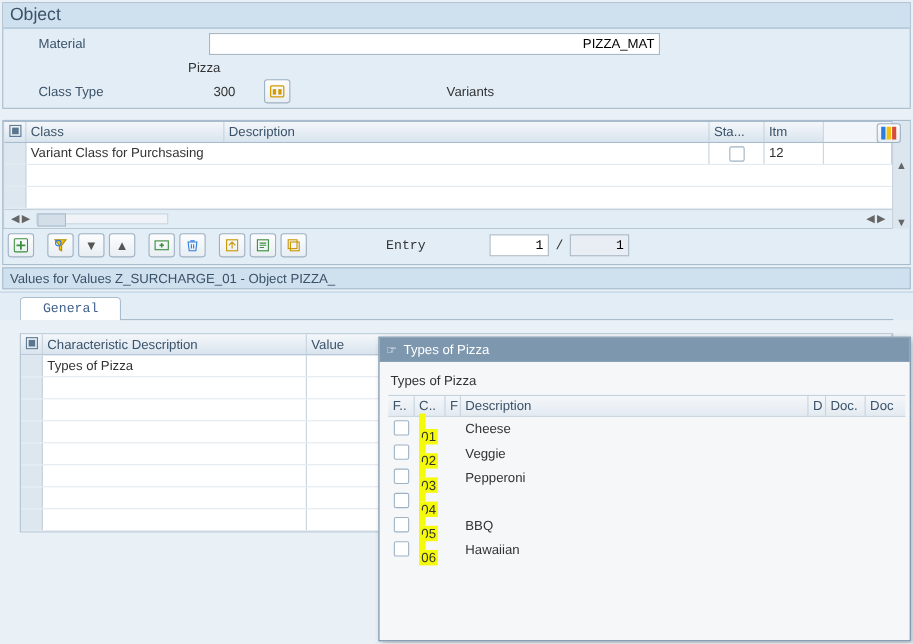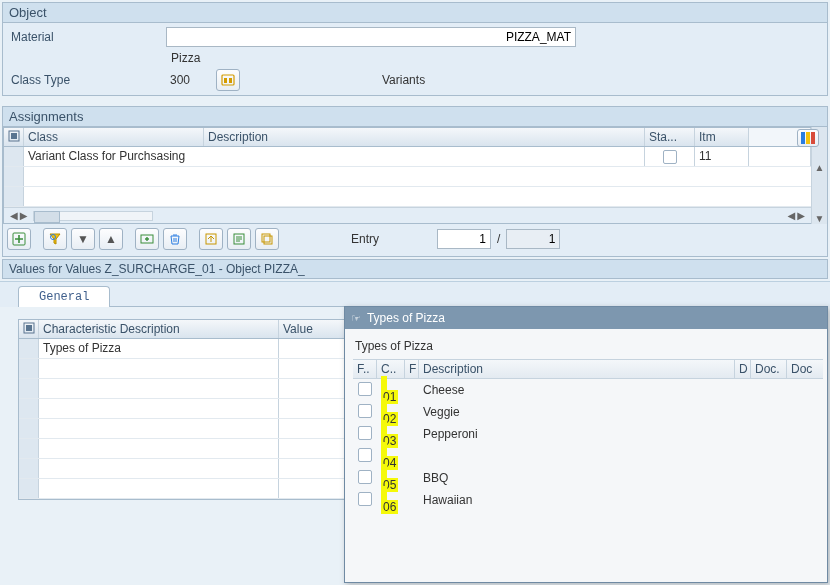--- a/index.html
+++ b/index.html
@@ -12,26 +12,26 @@
     width: 830px;
     height: 585px;
     overflow: hidden;
     position: relative;
   }
   .panel { border: 1px solid #a8bccd; background: #e3edf6; }
   .panel-header {
     background: #cfe0ee;
     border-bottom: 1px solid #a8bccd;
     padding: 2px 6px;
-    font-size: 13px;
+    font-size: 16px;
     color: #3a5269;
   }
   .object-panel { margin: 2px; }
   .form-row { display: flex; align-items: center; padding: 4px 8px; }
-  .form-label { width: 155px; color: #3a5269; }
+  .form-label { width: 155px; color: #3a5269; margin-left: 24px; }
   .form-input {
     height: 20px;
     border: 1px solid #a9b8c5;
     background: #fff;
     padding: 1px 4px;
     font-family: inherit;
     font-size: 12px;
   }
   .form-static { padding-left: 4px; }
   .sub-text { padding-left: 168px; color: #333; }
@@ -108,21 +108,21 @@
     display: flex;
     flex-direction: column;
     align-items: center;
     justify-content: flex-end;
     font-size: 10px;
     color: #666;
   }
   .scroll-right span { cursor: pointer; }
   .toolbar { display: flex; align-items: center; padding: 4px 4px 6px 4px; gap: 10px; }
   .tb-group { display: flex; gap: 2px; }
-  .entry-row { display: flex; align-items: center; gap: 6px; margin-left: 60px; }
+  .entry-row { display: flex; align-items: center; gap: 6px; margin-left: 60px; font-family: Liberation Mono, monospace; }
   .entry-row input { width: 54px; text-align: right; }
   .values-bar {
     background: #cfe0ee;
     border: 1px solid #a8bccd;
     padding: 2px 6px;
     margin: 2px;
     color: #3a5269;
   }
   .tab-strip {
     display: flex;
@@ -206,21 +206,20 @@
           <rect x="3" y="5" width="3" height="5" fill="#d49b00"></rect>
           <rect x="8" y="5" width="3" height="5" fill="#d49b00"></rect>
         </svg>
     </span>
     <span style="width:140px"></span>
     <span>Variants</span>
   </div>
 </div>
 
 <div class="panel assignments">
-  <div class="panel-header">Assignments</div>
   <div style="display:flex; position:relative;">
     <div style="flex:1;">
       <div class="grid" style="border-right:none;">
         <div class="grid-head">
           <div class="gcell" style="width:20px; text-align:center;">
             <span>
               <svg width="12" height="12" viewBox="0 0 12 12">
                   <rect x="1" y="1" width="10" height="10" fill="none" stroke="#5a7590"></rect>
                   <rect x="3" y="3" width="6" height="6" fill="#5a7590"></rect>
                 </svg>
@@ -237,21 +236,21 @@
                 <rect x="5" y="0" width="4" height="12" fill="#f4c20d"></rect>
                 <rect x="10" y="0" width="4" height="12" fill="#d84b3a"></rect>
               </svg>
           </span>
         </div>
         <div class="grid-body">
           <div class="grid-row">
             <div class="row-handle"></div>
             <div class="gcell" style="flex:1;">Variant Class for Purchsasing</div>
             <div class="gcell" style="width:50px; text-align:center;"><span class="chk"></span></div>
-            <div class="gcell" style="width:54px;">11</div>
+            <div class="gcell" style="width:54px;">12</div>
             <div class="gcell" style="width:62px;"></div>
           </div>
           <div class="grid-row">
               <div class="row-handle"></div>
               <div class="gcell" style="flex:1; border-right:none;"></div>
             </div>
           <div class="grid-row">
               <div class="row-handle"></div>
               <div class="gcell" style="flex:1; border-right:none;"></div>
             </div>

